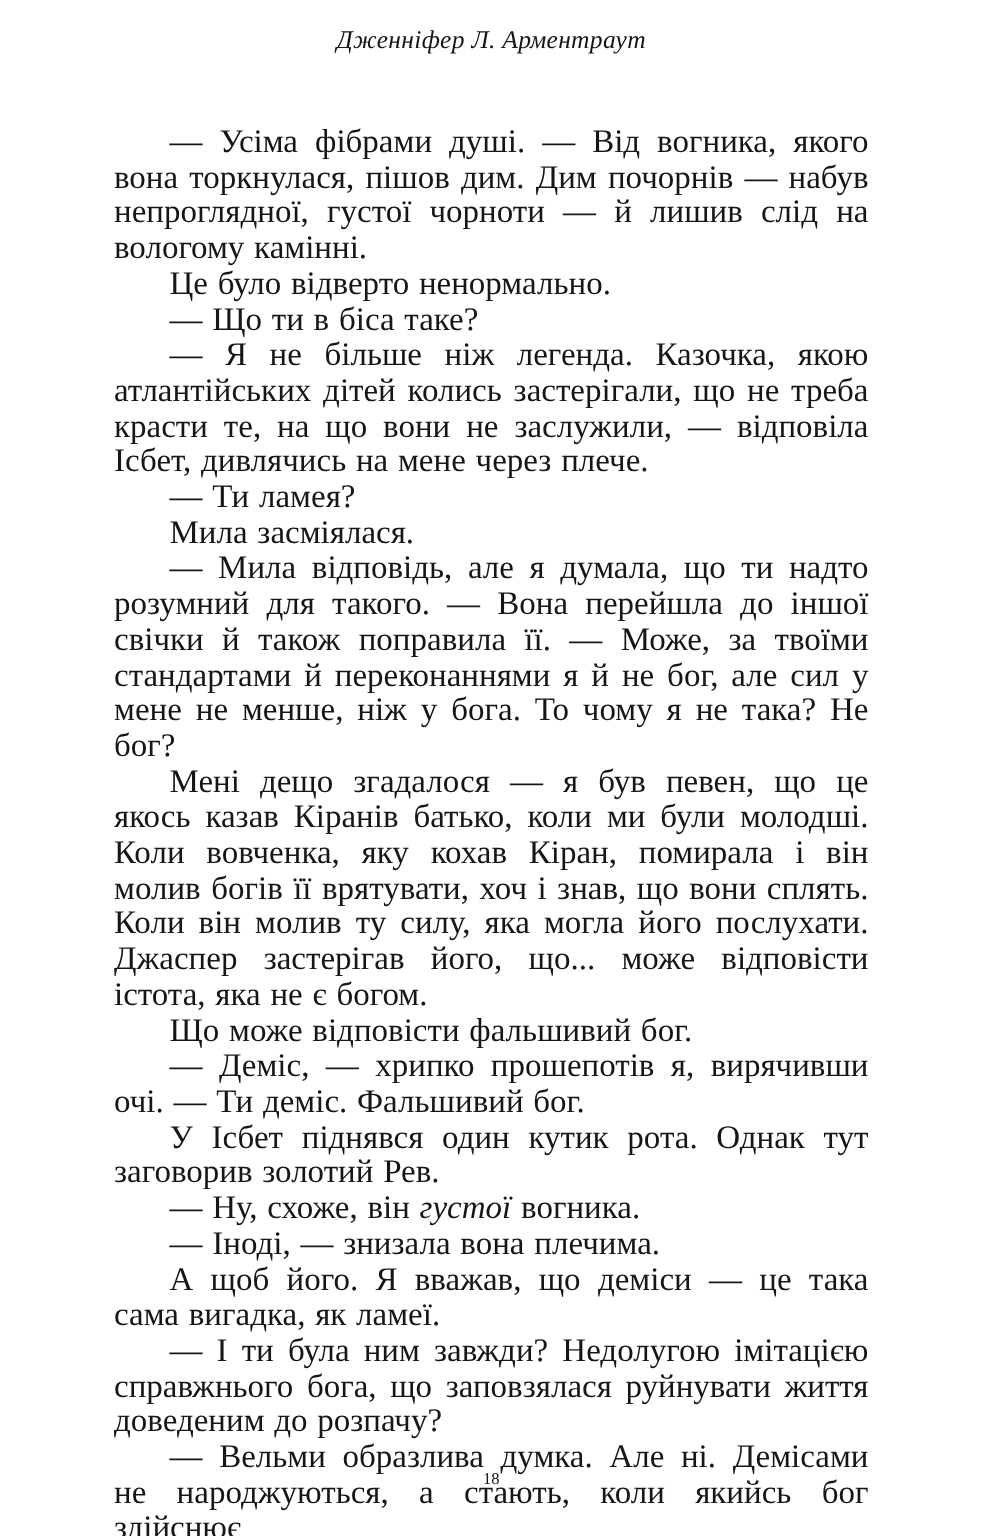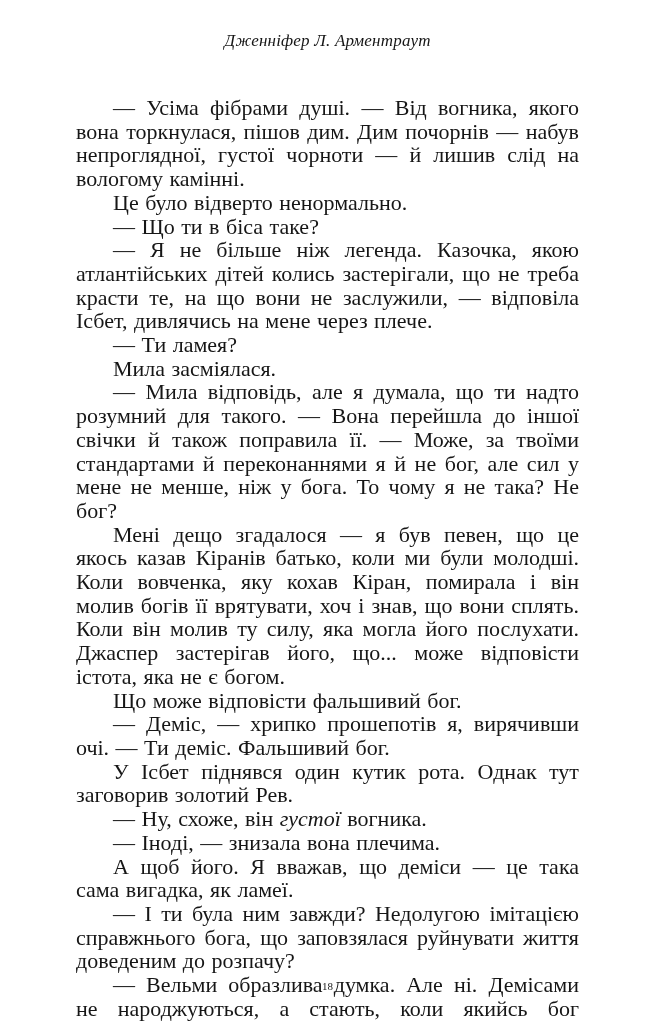--- a/index.html
+++ b/index.html
@@ -12,21 +12,21 @@
     height: 1024px;
     font-family: "Liberation Serif", "DejaVu Serif", serif;
     color: #161616;
     -webkit-font-smoothing: antialiased;
   }
   .book-page {
     position: relative;
     width: 655px;
     height: 1024px;
     box-sizing: border-box;
-    padding: 26px 76px 0 76px;
+    padding: 12px 76px 0 76px;
     overflow: hidden;
     background: #ffffff;
   }
   .running-header {
     text-align: center;
     font-style: italic;
     font-size: 17px;
     line-height: 22px;
     margin: 4px 0 0 0;
     letter-spacing: 0.2px;

